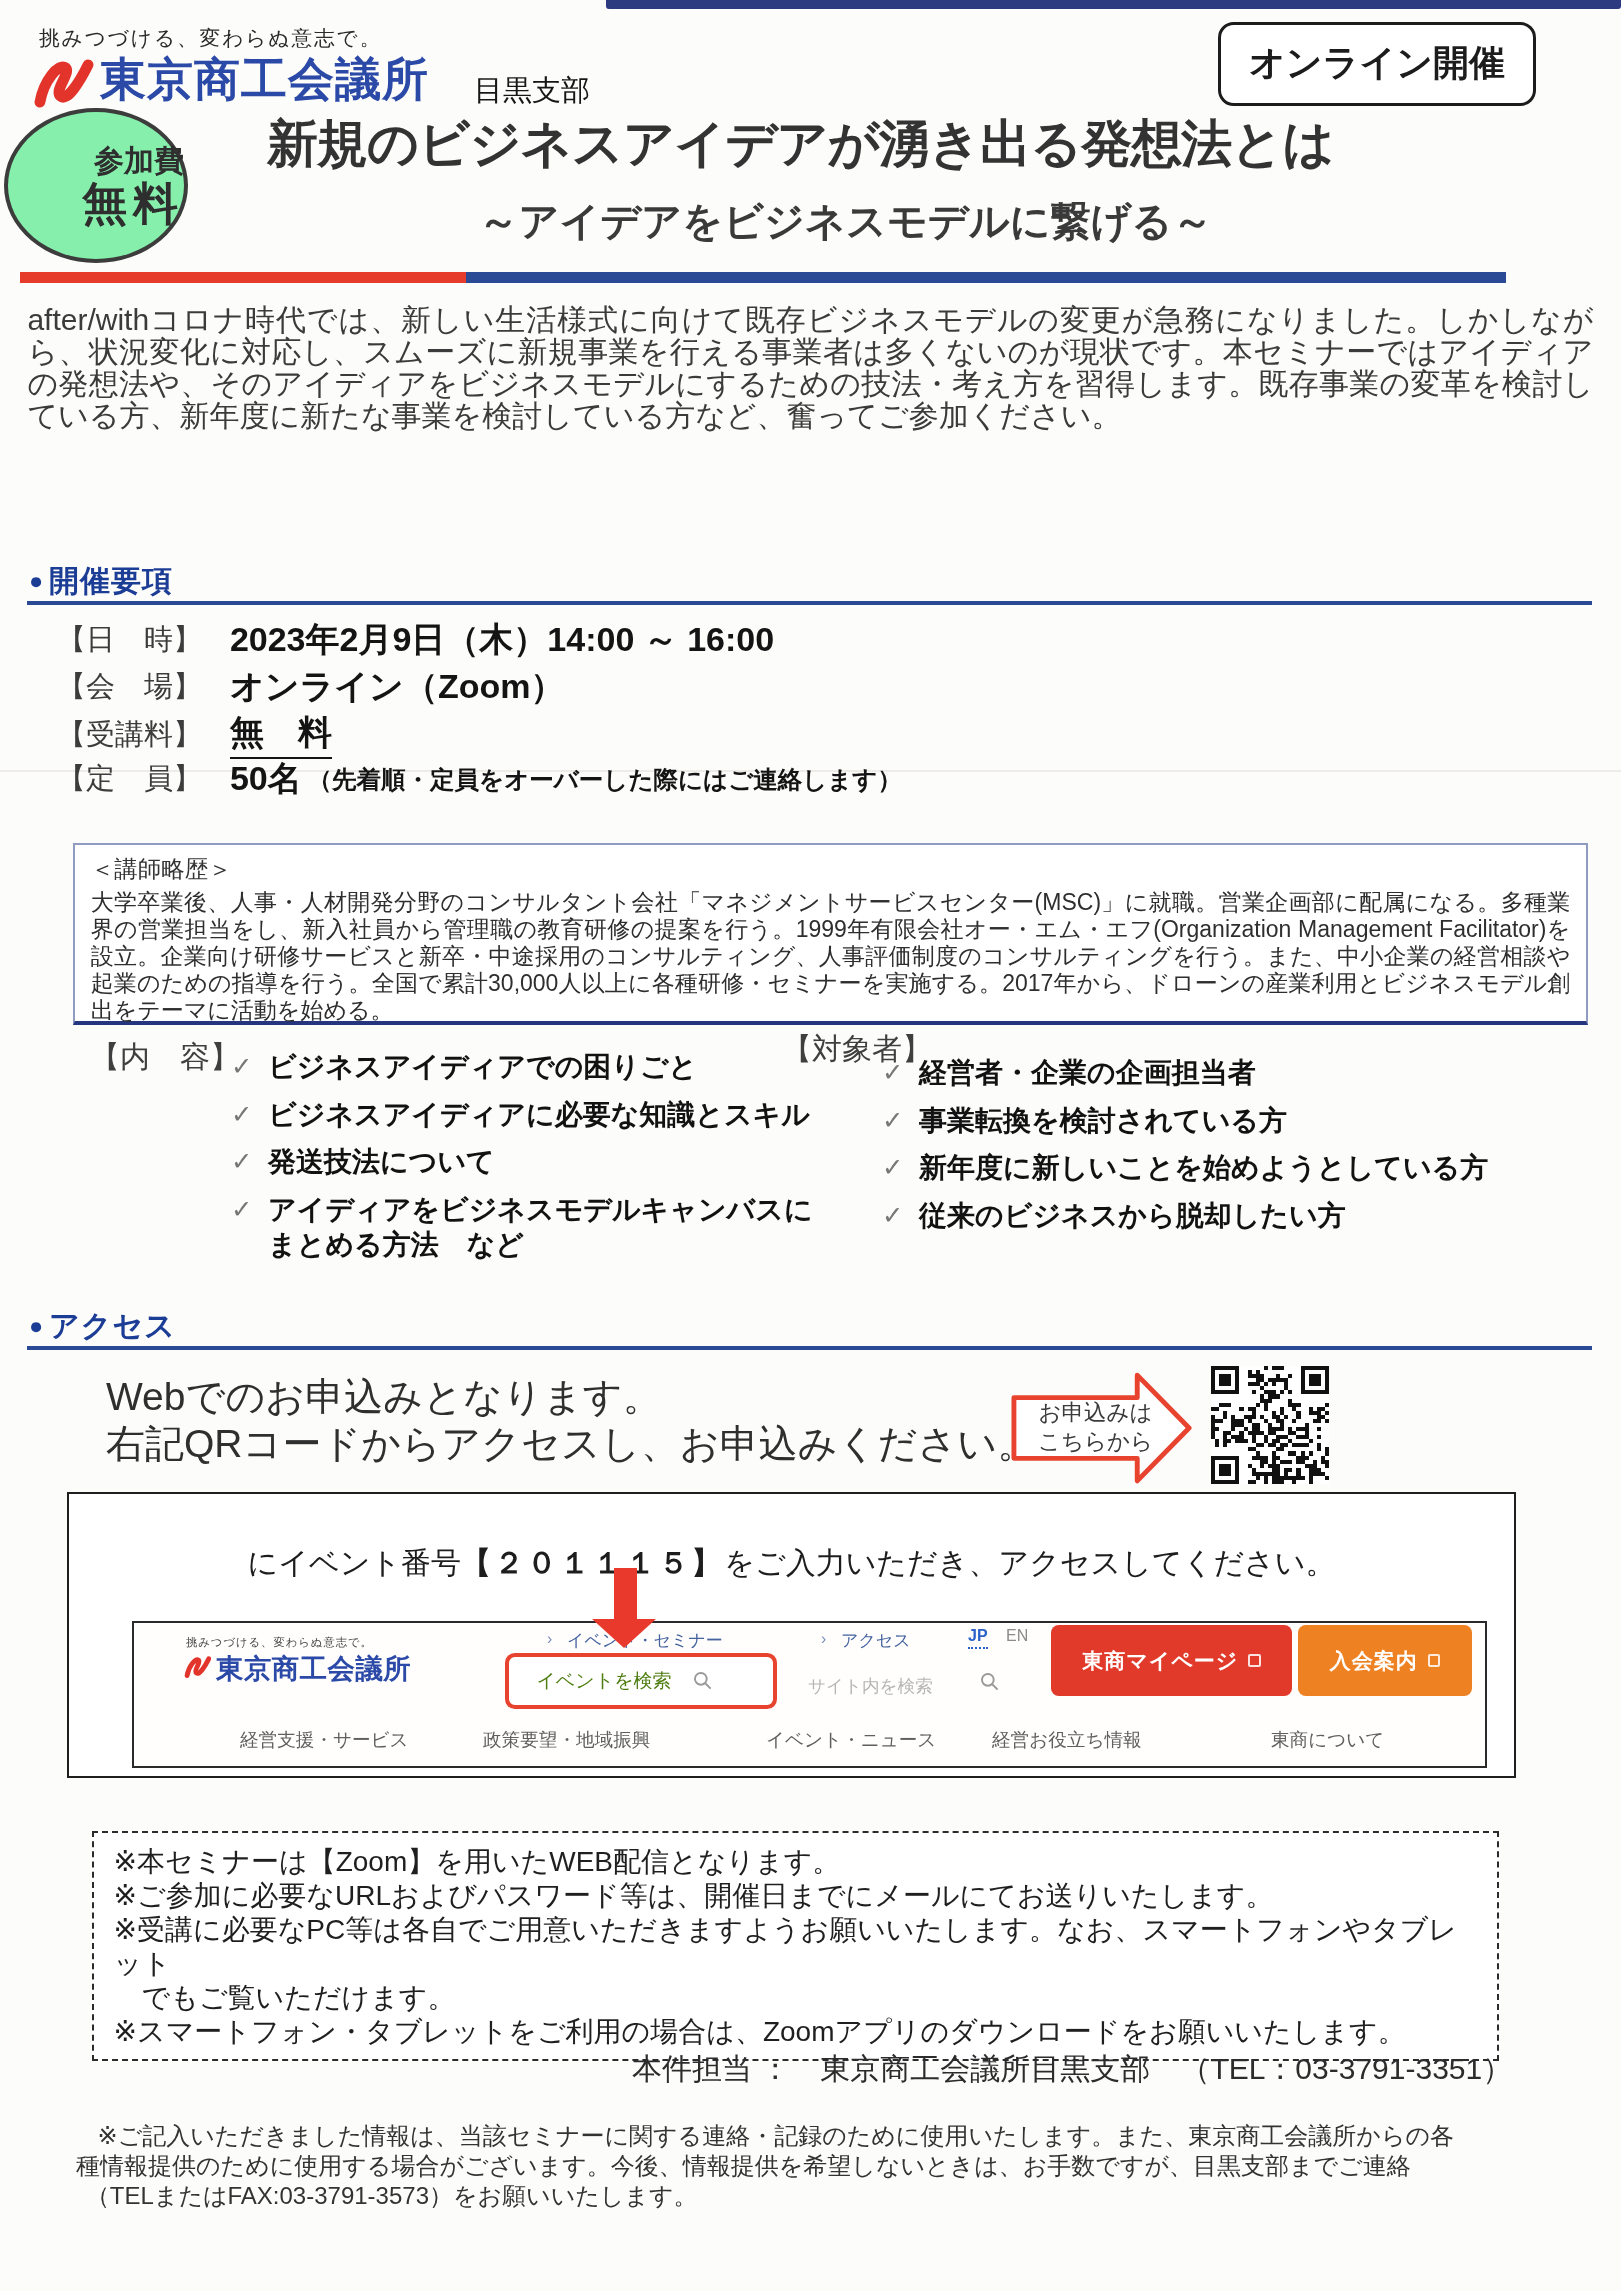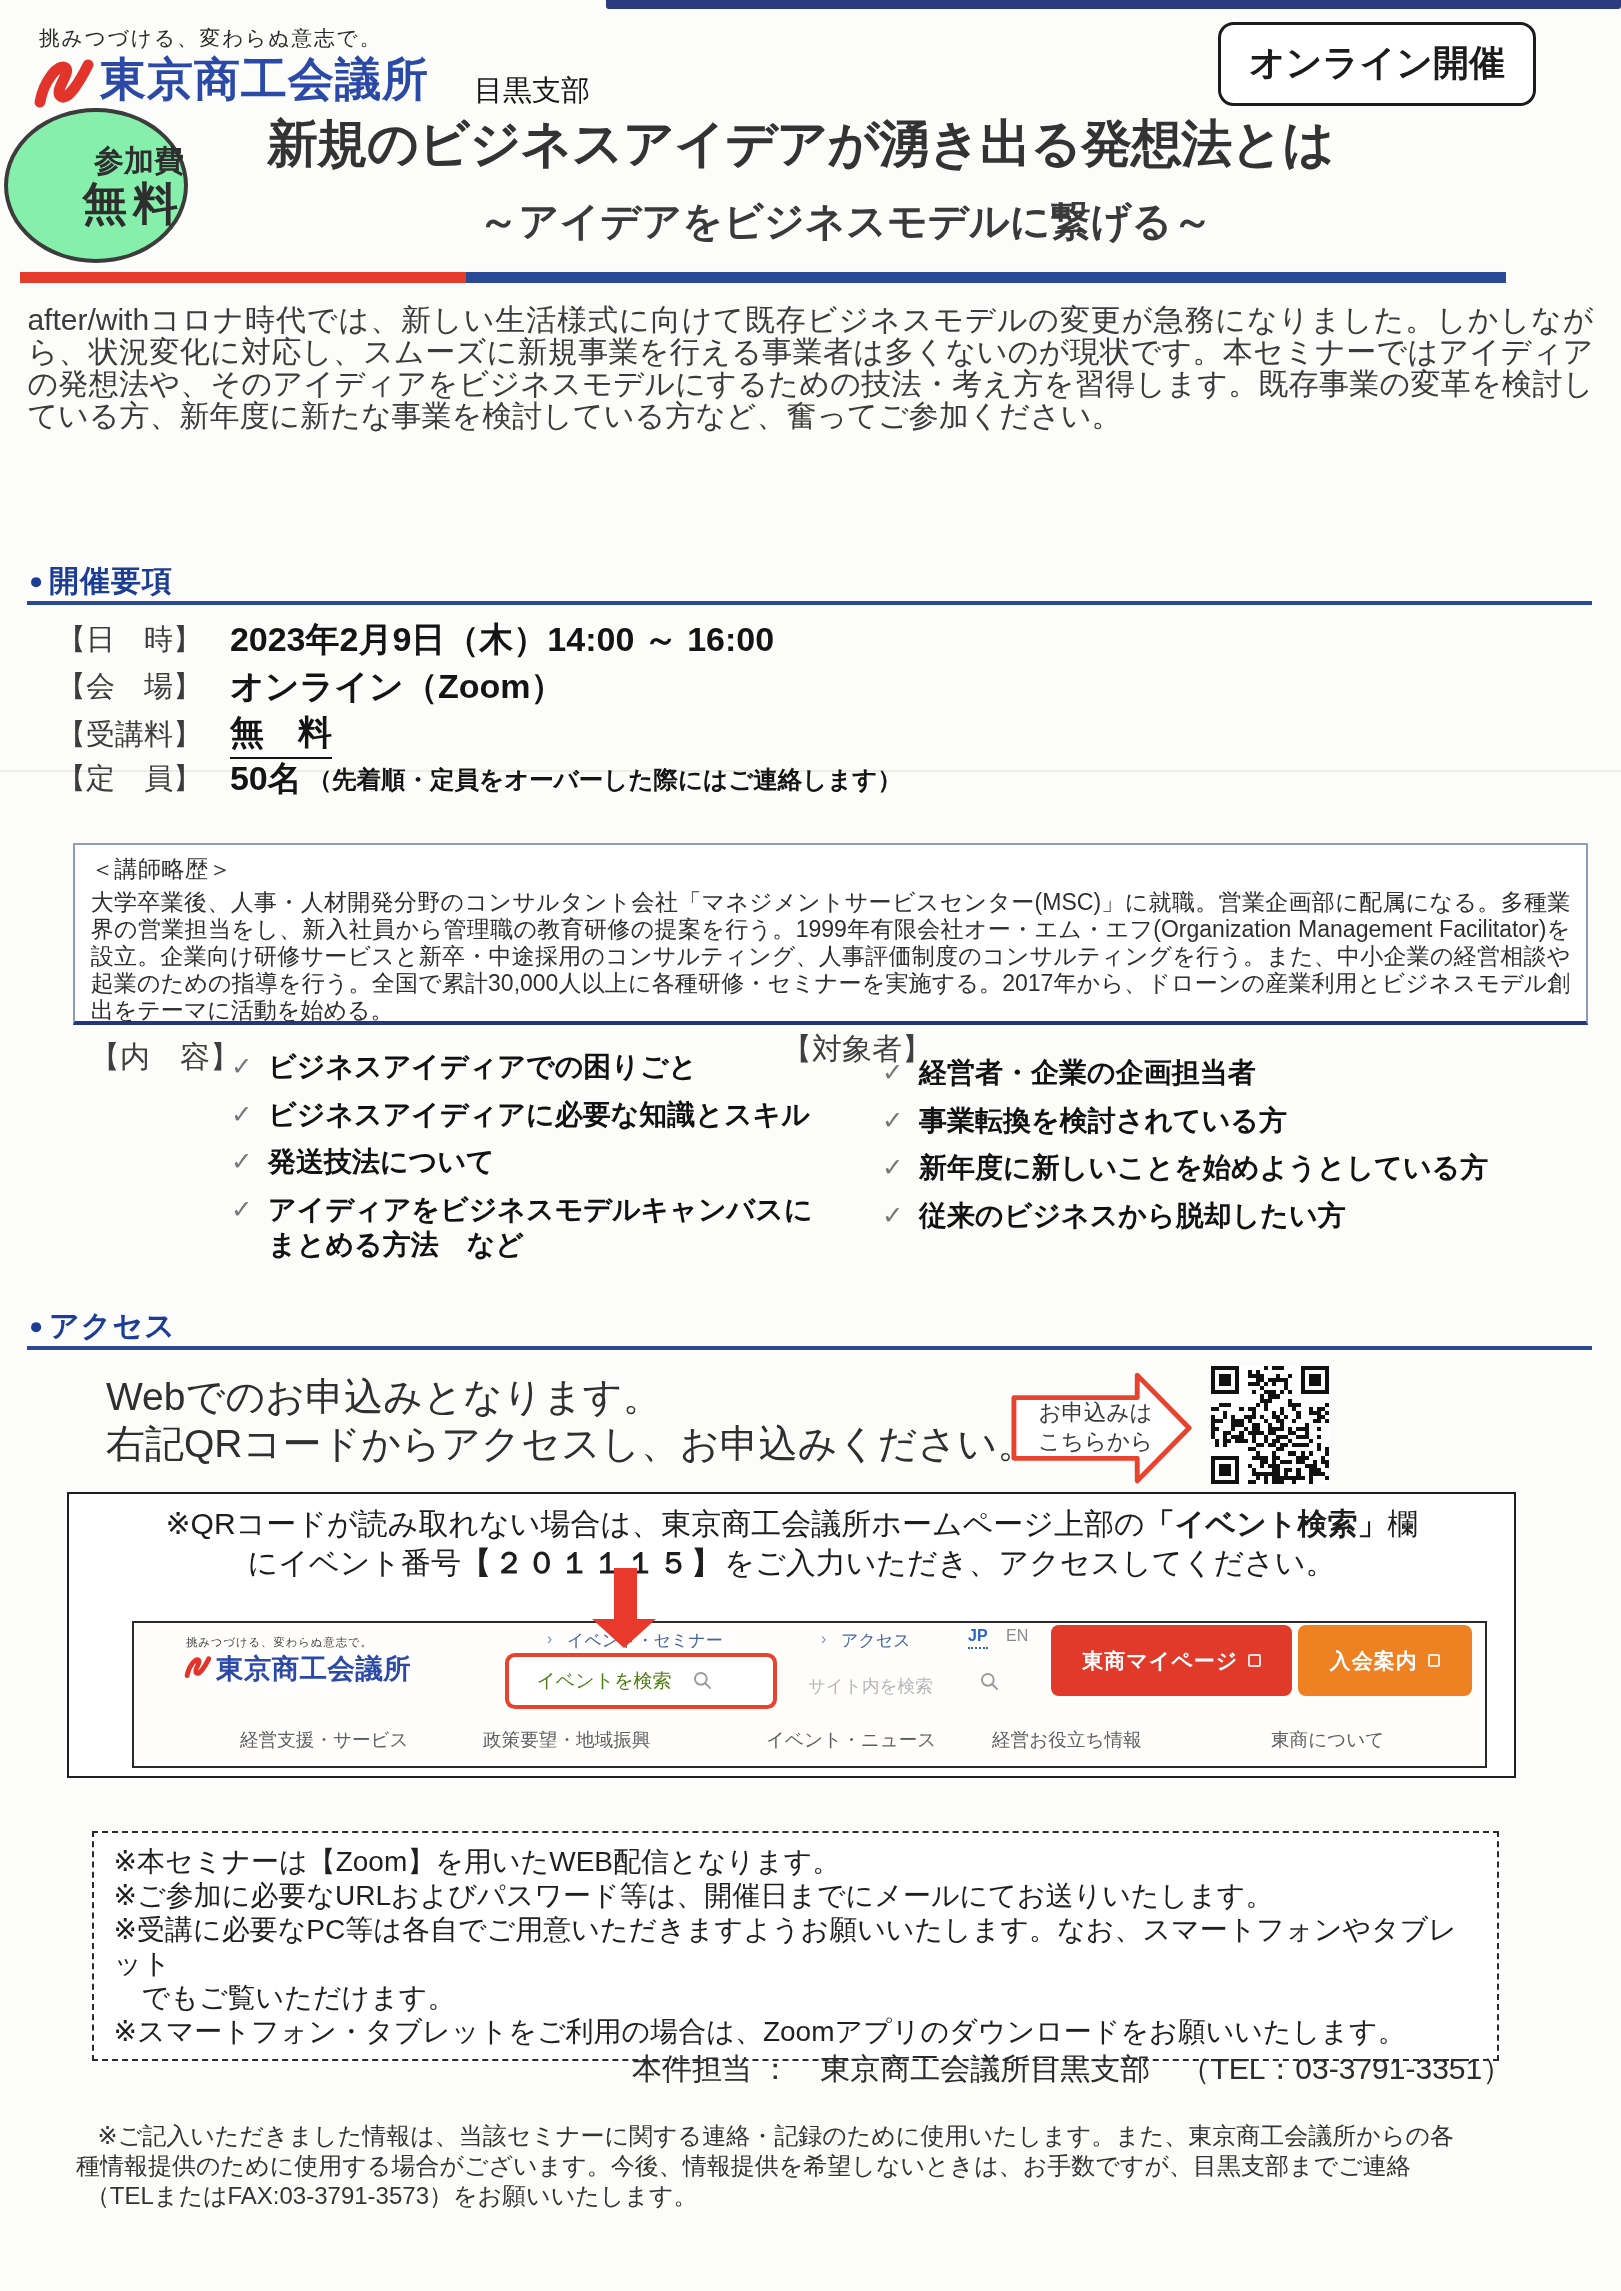--- a/index.html
+++ b/index.html
@@ -567,23 +567,20 @@
         <rect x="13" y="28" width="1" height="1"></rect>
         <rect x="15" y="28" width="1" height="1"></rect>
         <rect x="16" y="28" width="1" height="1"></rect>
         <rect x="17" y="28" width="1" height="1"></rect>
         <rect x="20" y="28" width="1" height="1"></rect>
         <rect x="24" y="28" width="1" height="1"></rect>
       </g>
   </svg>
 
   <div class="abs qr-box"></div>
-  <div class="abs qrnote" style="top:1504px">
-    <span>※QRコードが読み取れない場合は、東京商工会議所ホームページ上部の</span><b>「イベント検索」</b><span>欄</span>
-  </div>
   <div class="abs qrnote" style="top:1543px">
     <span>にイベント番号</span><b class="wide">【２０１１１５】</b><span>をご入力いただき、アクセスしてください。</span>
   </div>
 
   <div class="abs dn-arrow-bar"></div>
   <div class="abs dn-arrow-head"></div>
 
   <div class="abs mini-box"></div>
   <div class="abs m-tagline serif">挑みつづける、変わらぬ意志で。</div>
   <svg class="abs" style="left:184px;top:1654px" width="27.4" height="25.5" viewBox="0 0 62 56">

